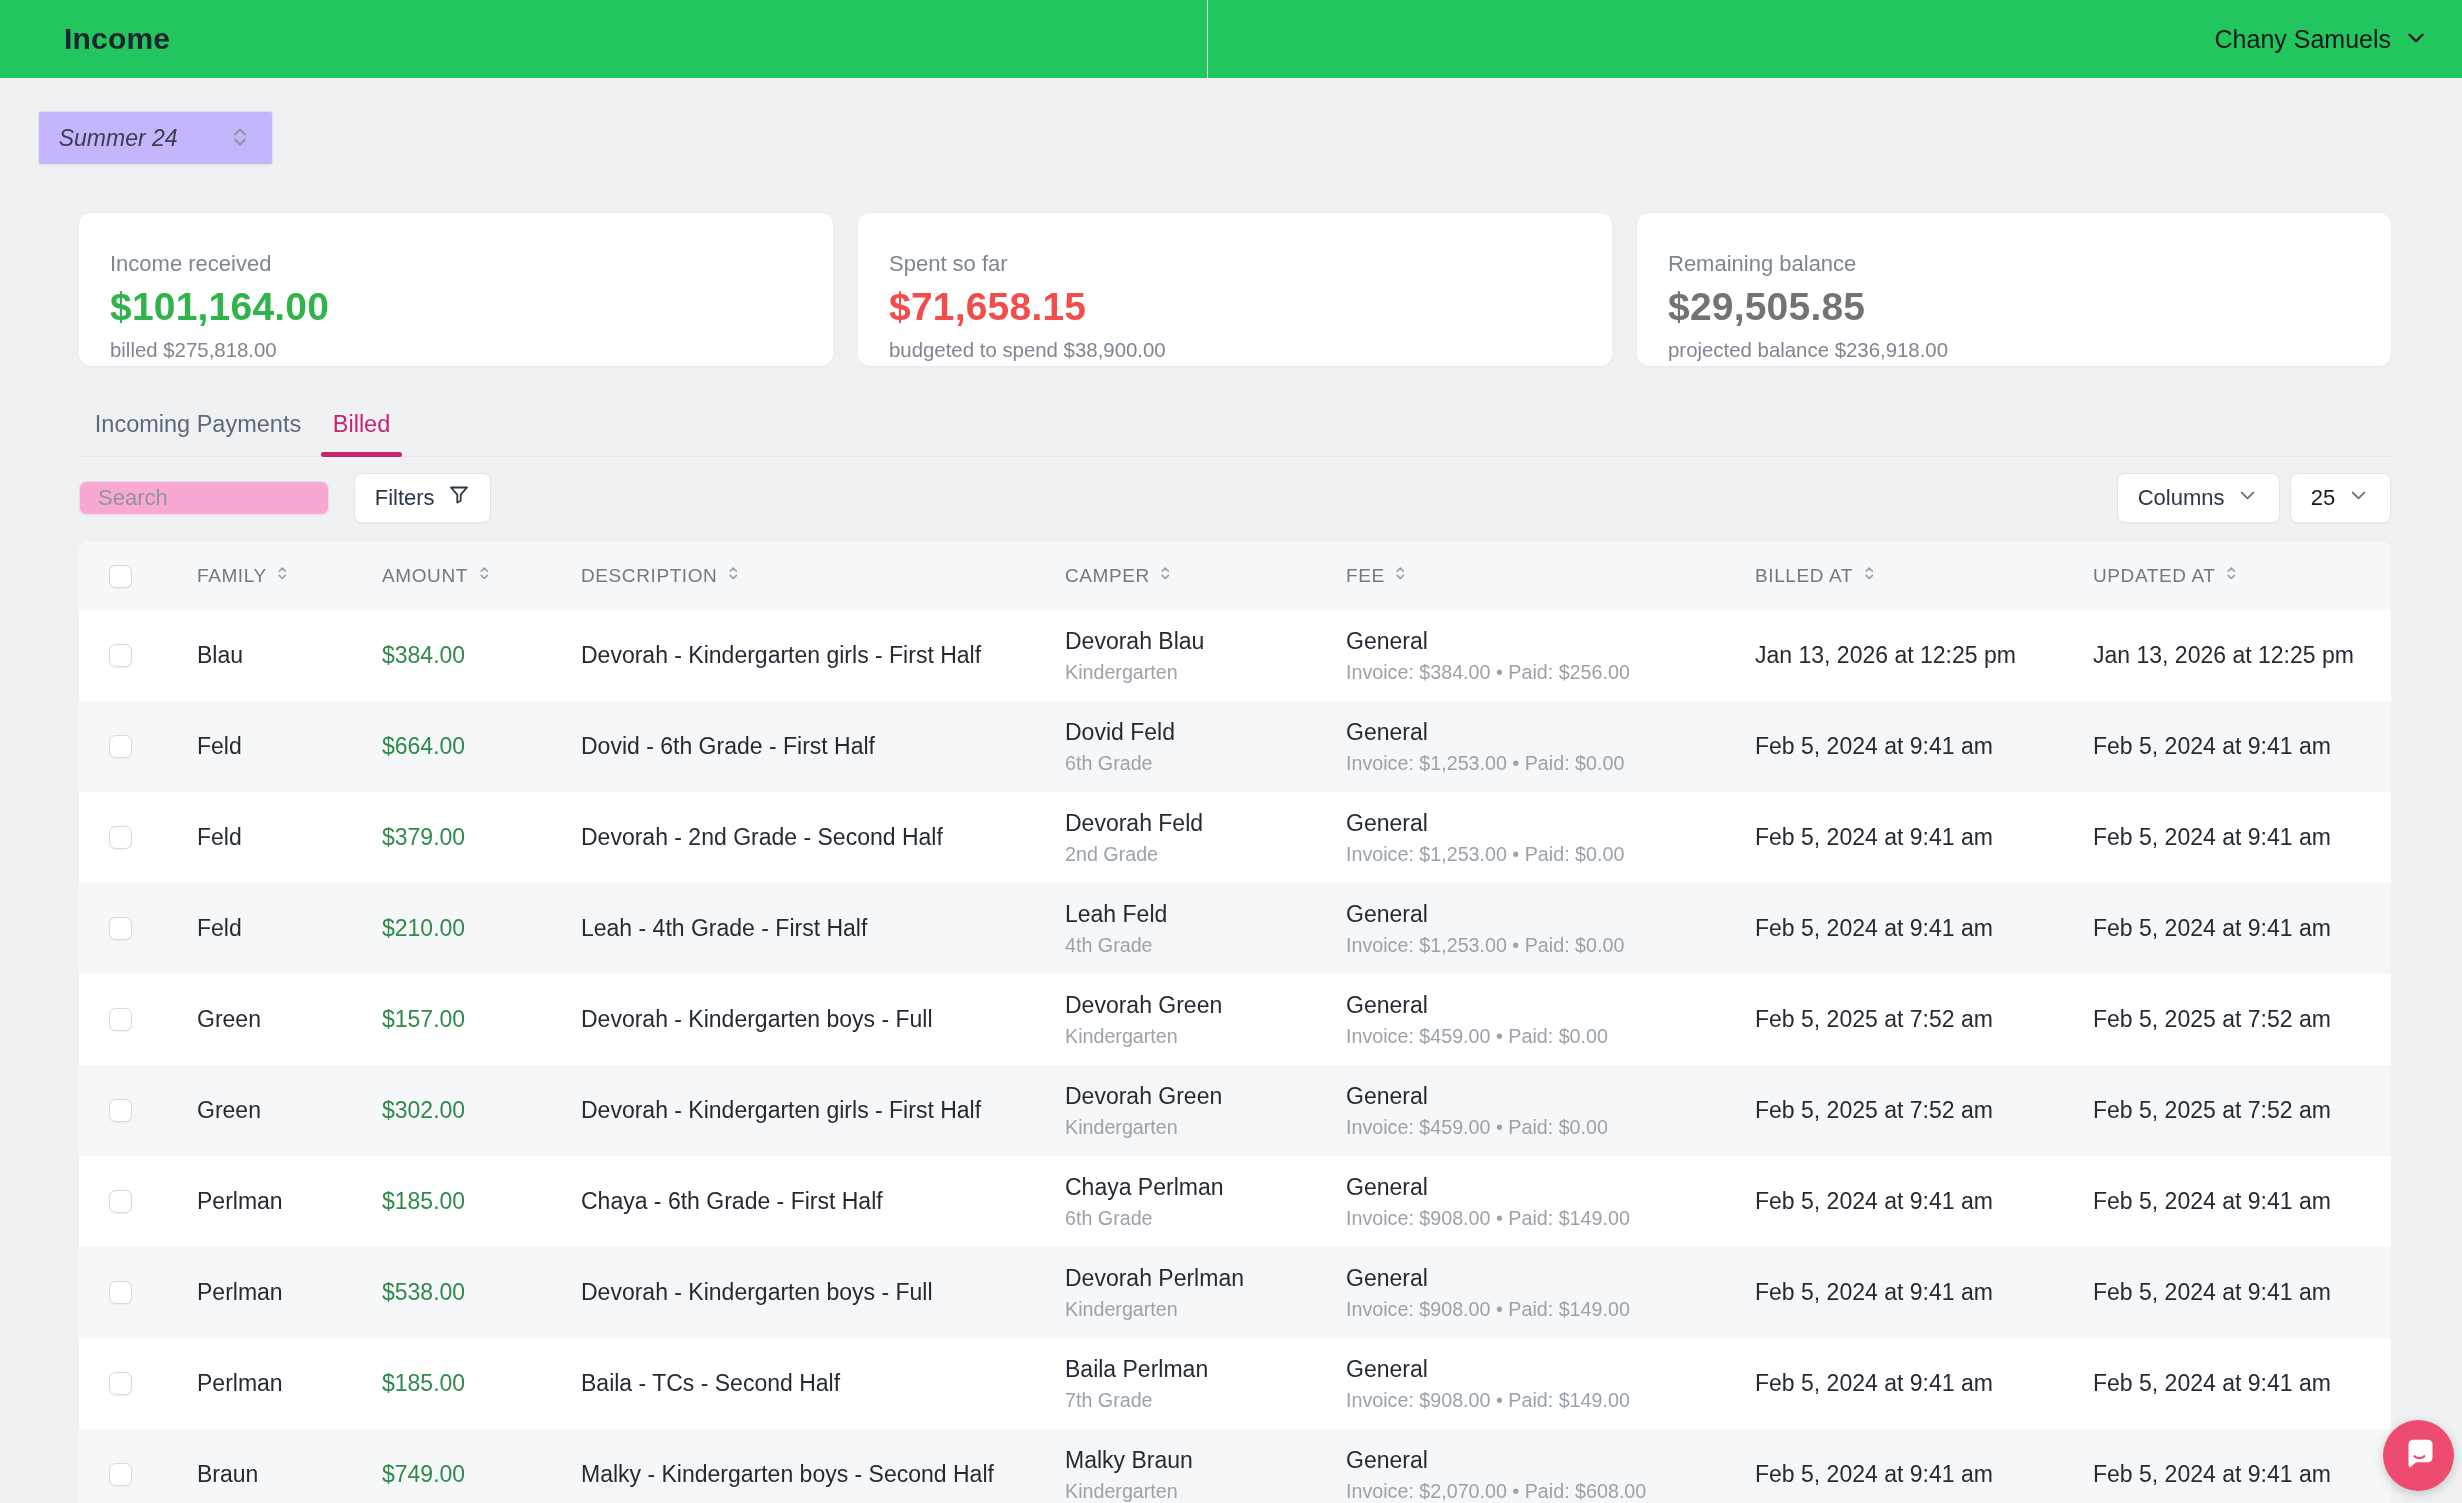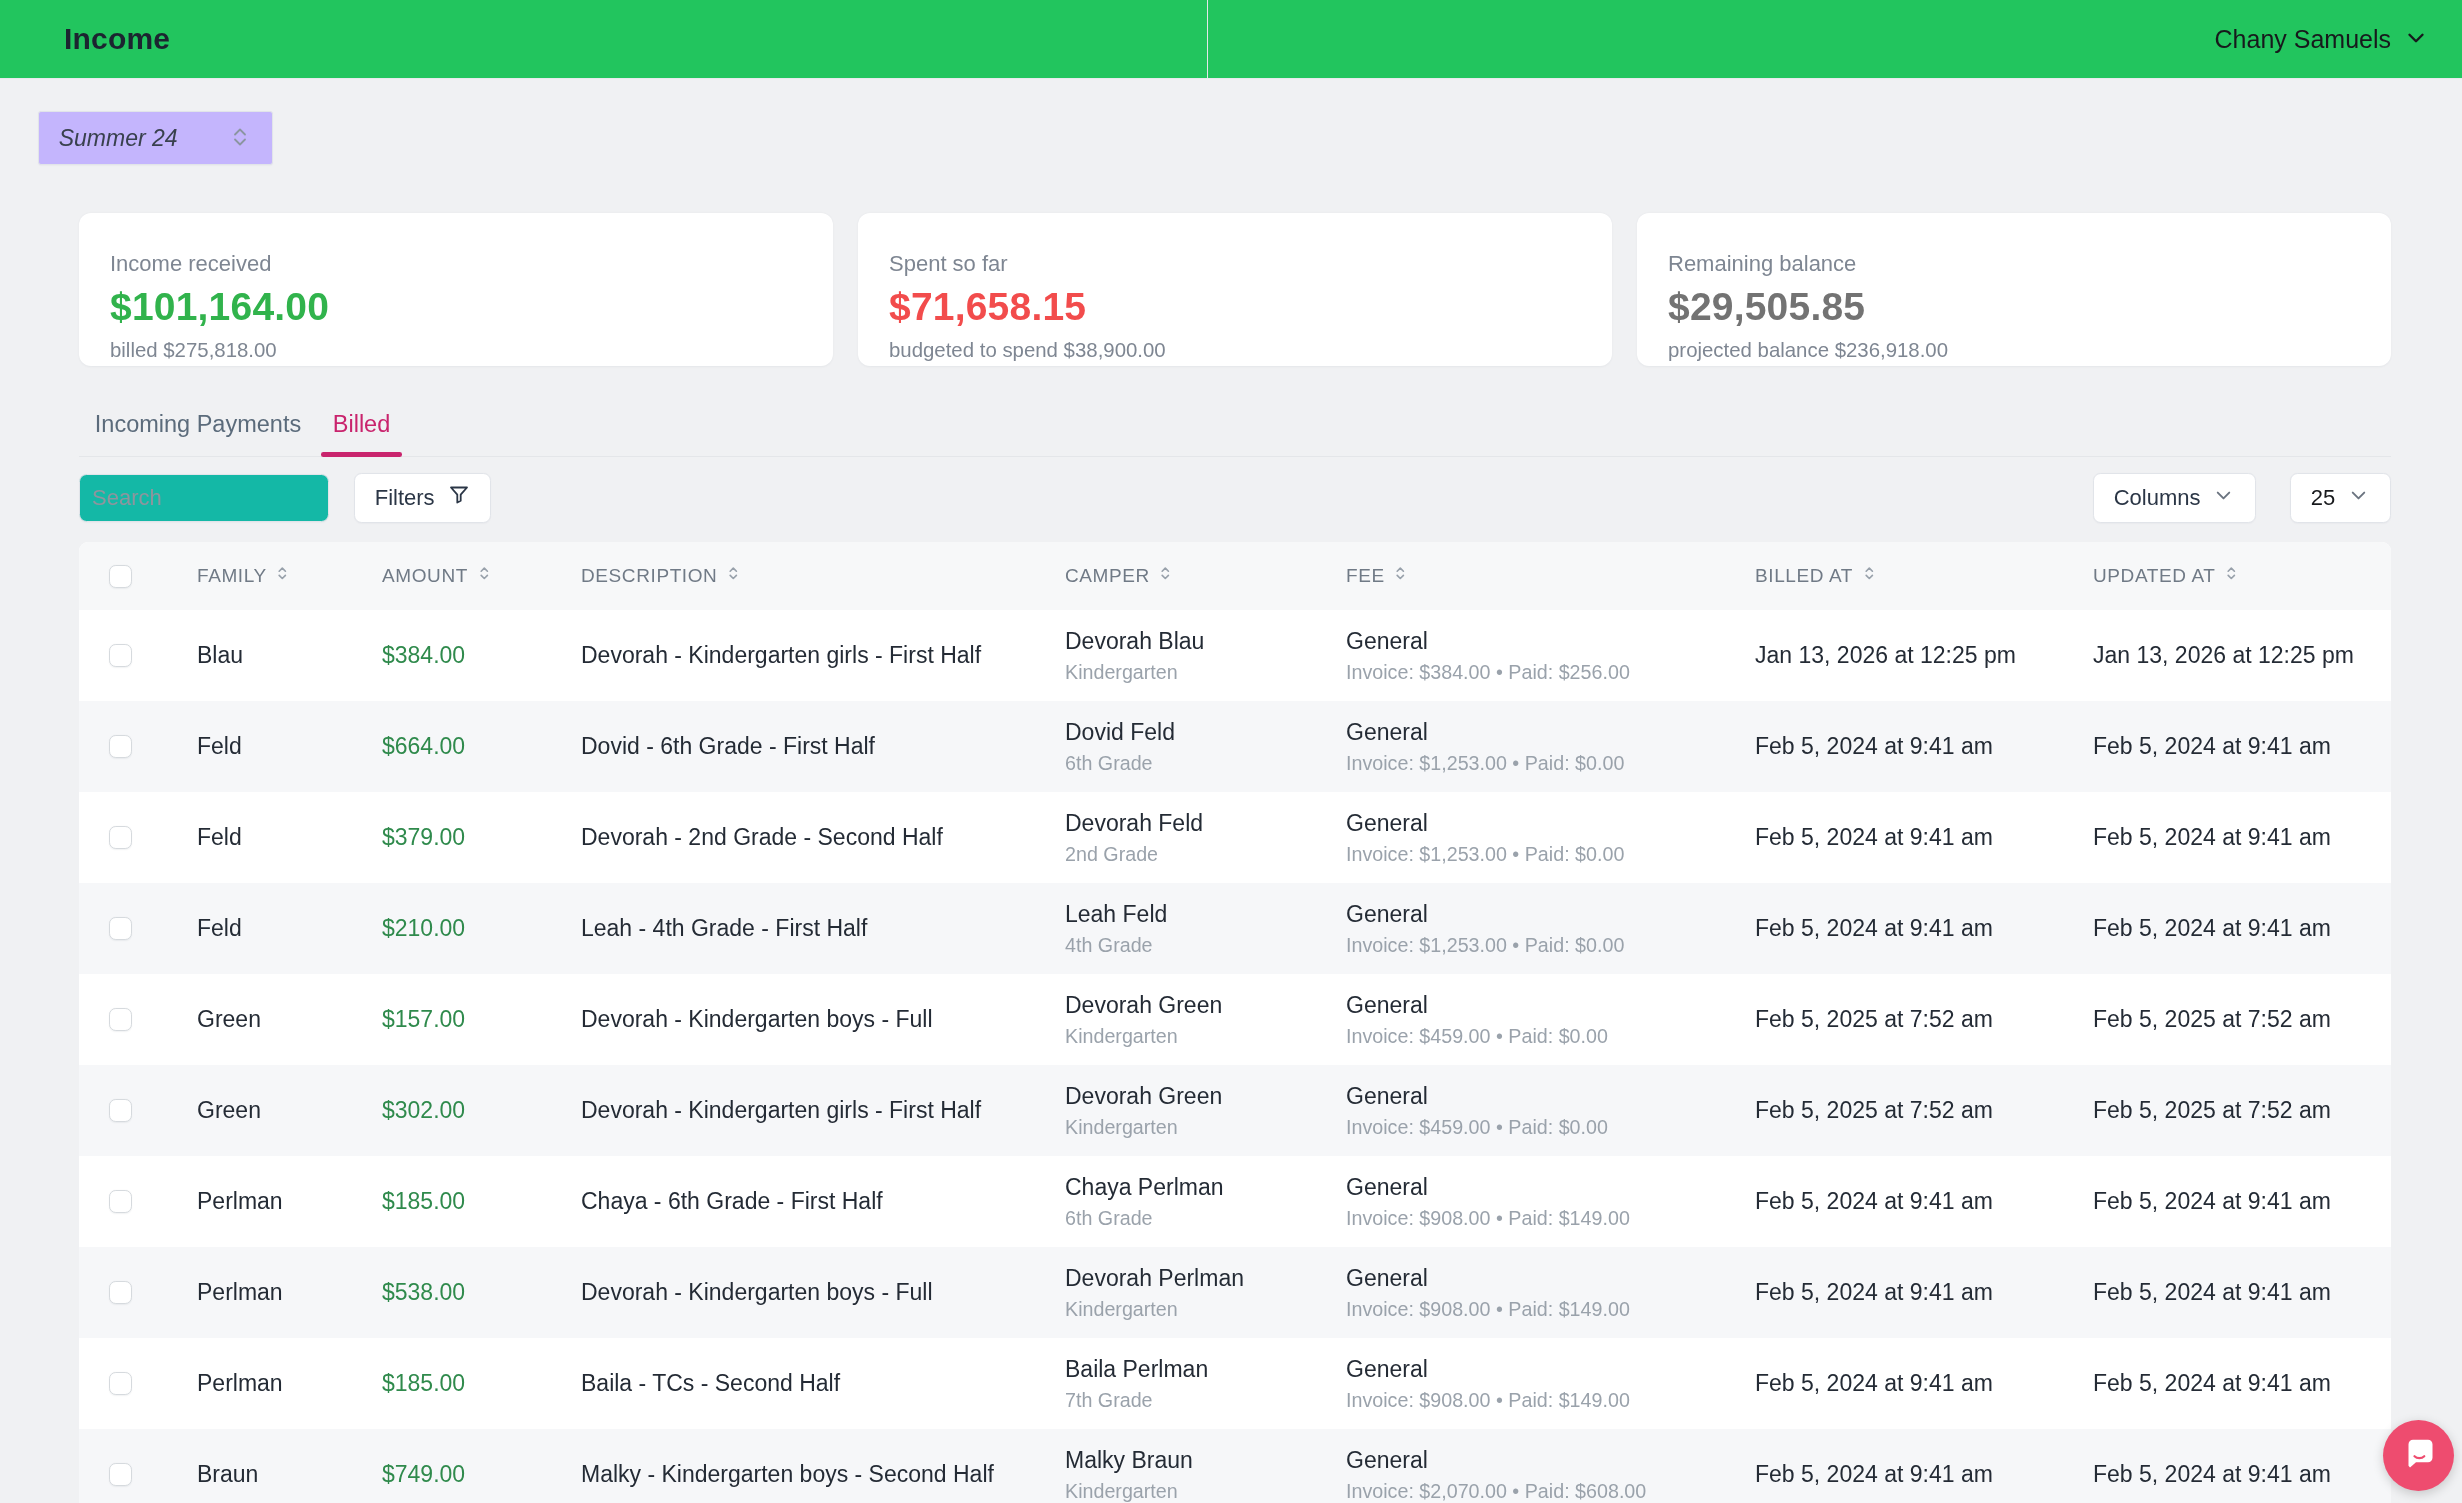--- a/index.html
+++ b/index.html
@@ -57,24 +57,24 @@
     position:relative; cursor:pointer; white-space:nowrap;
   }
   .tab.active { color:var(--accent,#c9246d); }
   .tab.active::after {
     content:""; position:absolute; left:0; right:0; bottom:-0.8px; height:4.5px;
     background:var(--accent,#c9246d); border-radius:2.3px;
   }
 
   
   .toolbar { margin-top:16px; display:flex; align-items:center; }
-  .toolbar .right { margin-left:auto; display:flex; gap:34px; }
+  .toolbar .right { margin-left:auto; display:flex; gap:10px; }
   .search-input {
-    width:250px; height:48px; border:0.8px solid #e1e4e9; border-radius:7.6px;
-    background:#14b8a6; font-size:22px; color:#39414e; padding:0 12px;
+    width:250px; height:34px; border:0.8px solid #e1e4e9; border-radius:7.6px;
+    background:#f9a8d4; font-size:22px; color:#39414e; padding:0 18px;
     font-family:inherit; outline:none; box-shadow:0 0.8px 1.5px rgba(20,30,50,.03);
   }
   .search-input::placeholder { color:#8e959d; }
   .btn {
     height:50px; background:#fff; border:0.8px solid #e1e4e9; border-radius:7.6px;
     display:flex; align-items:center; gap:12px; padding:0 19.7px;
     font-size:22px; color:#2b3646; cursor:pointer; box-shadow:0 0.8px 1.5px rgba(20,30,50,.03);
   }
   .btn.filters { margin-left:25px; }
   .btn svg { flex:none; }

